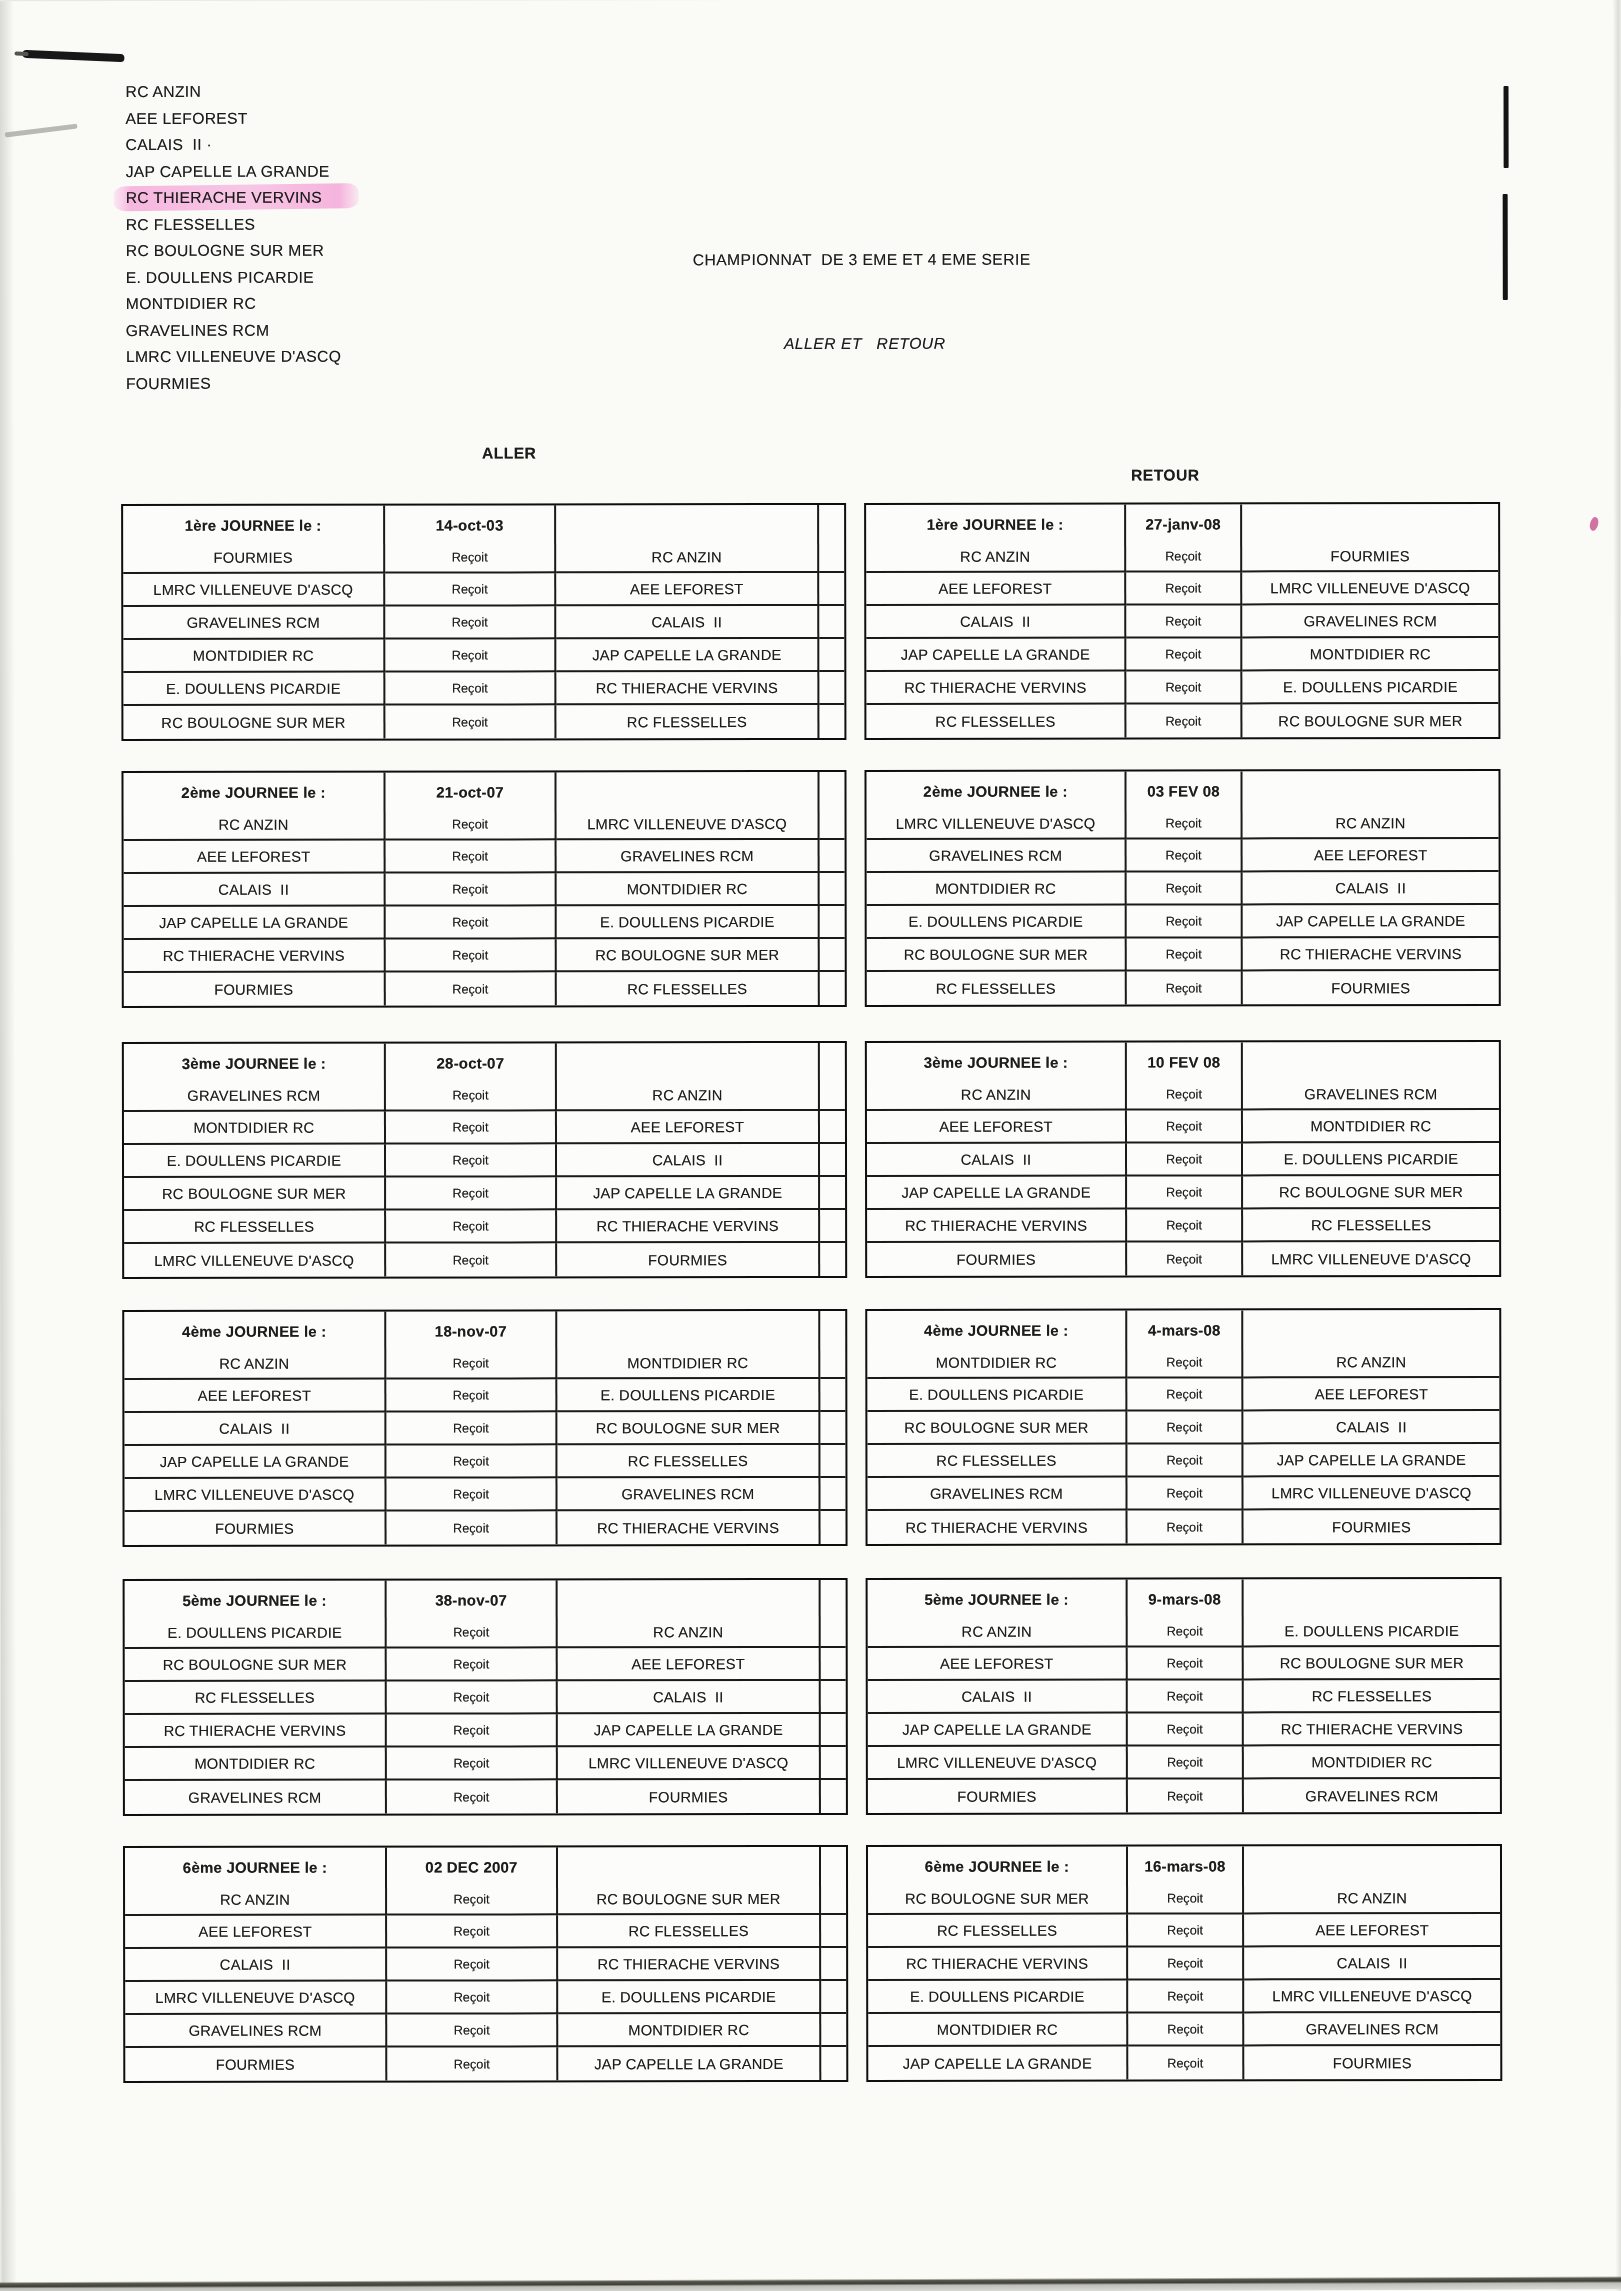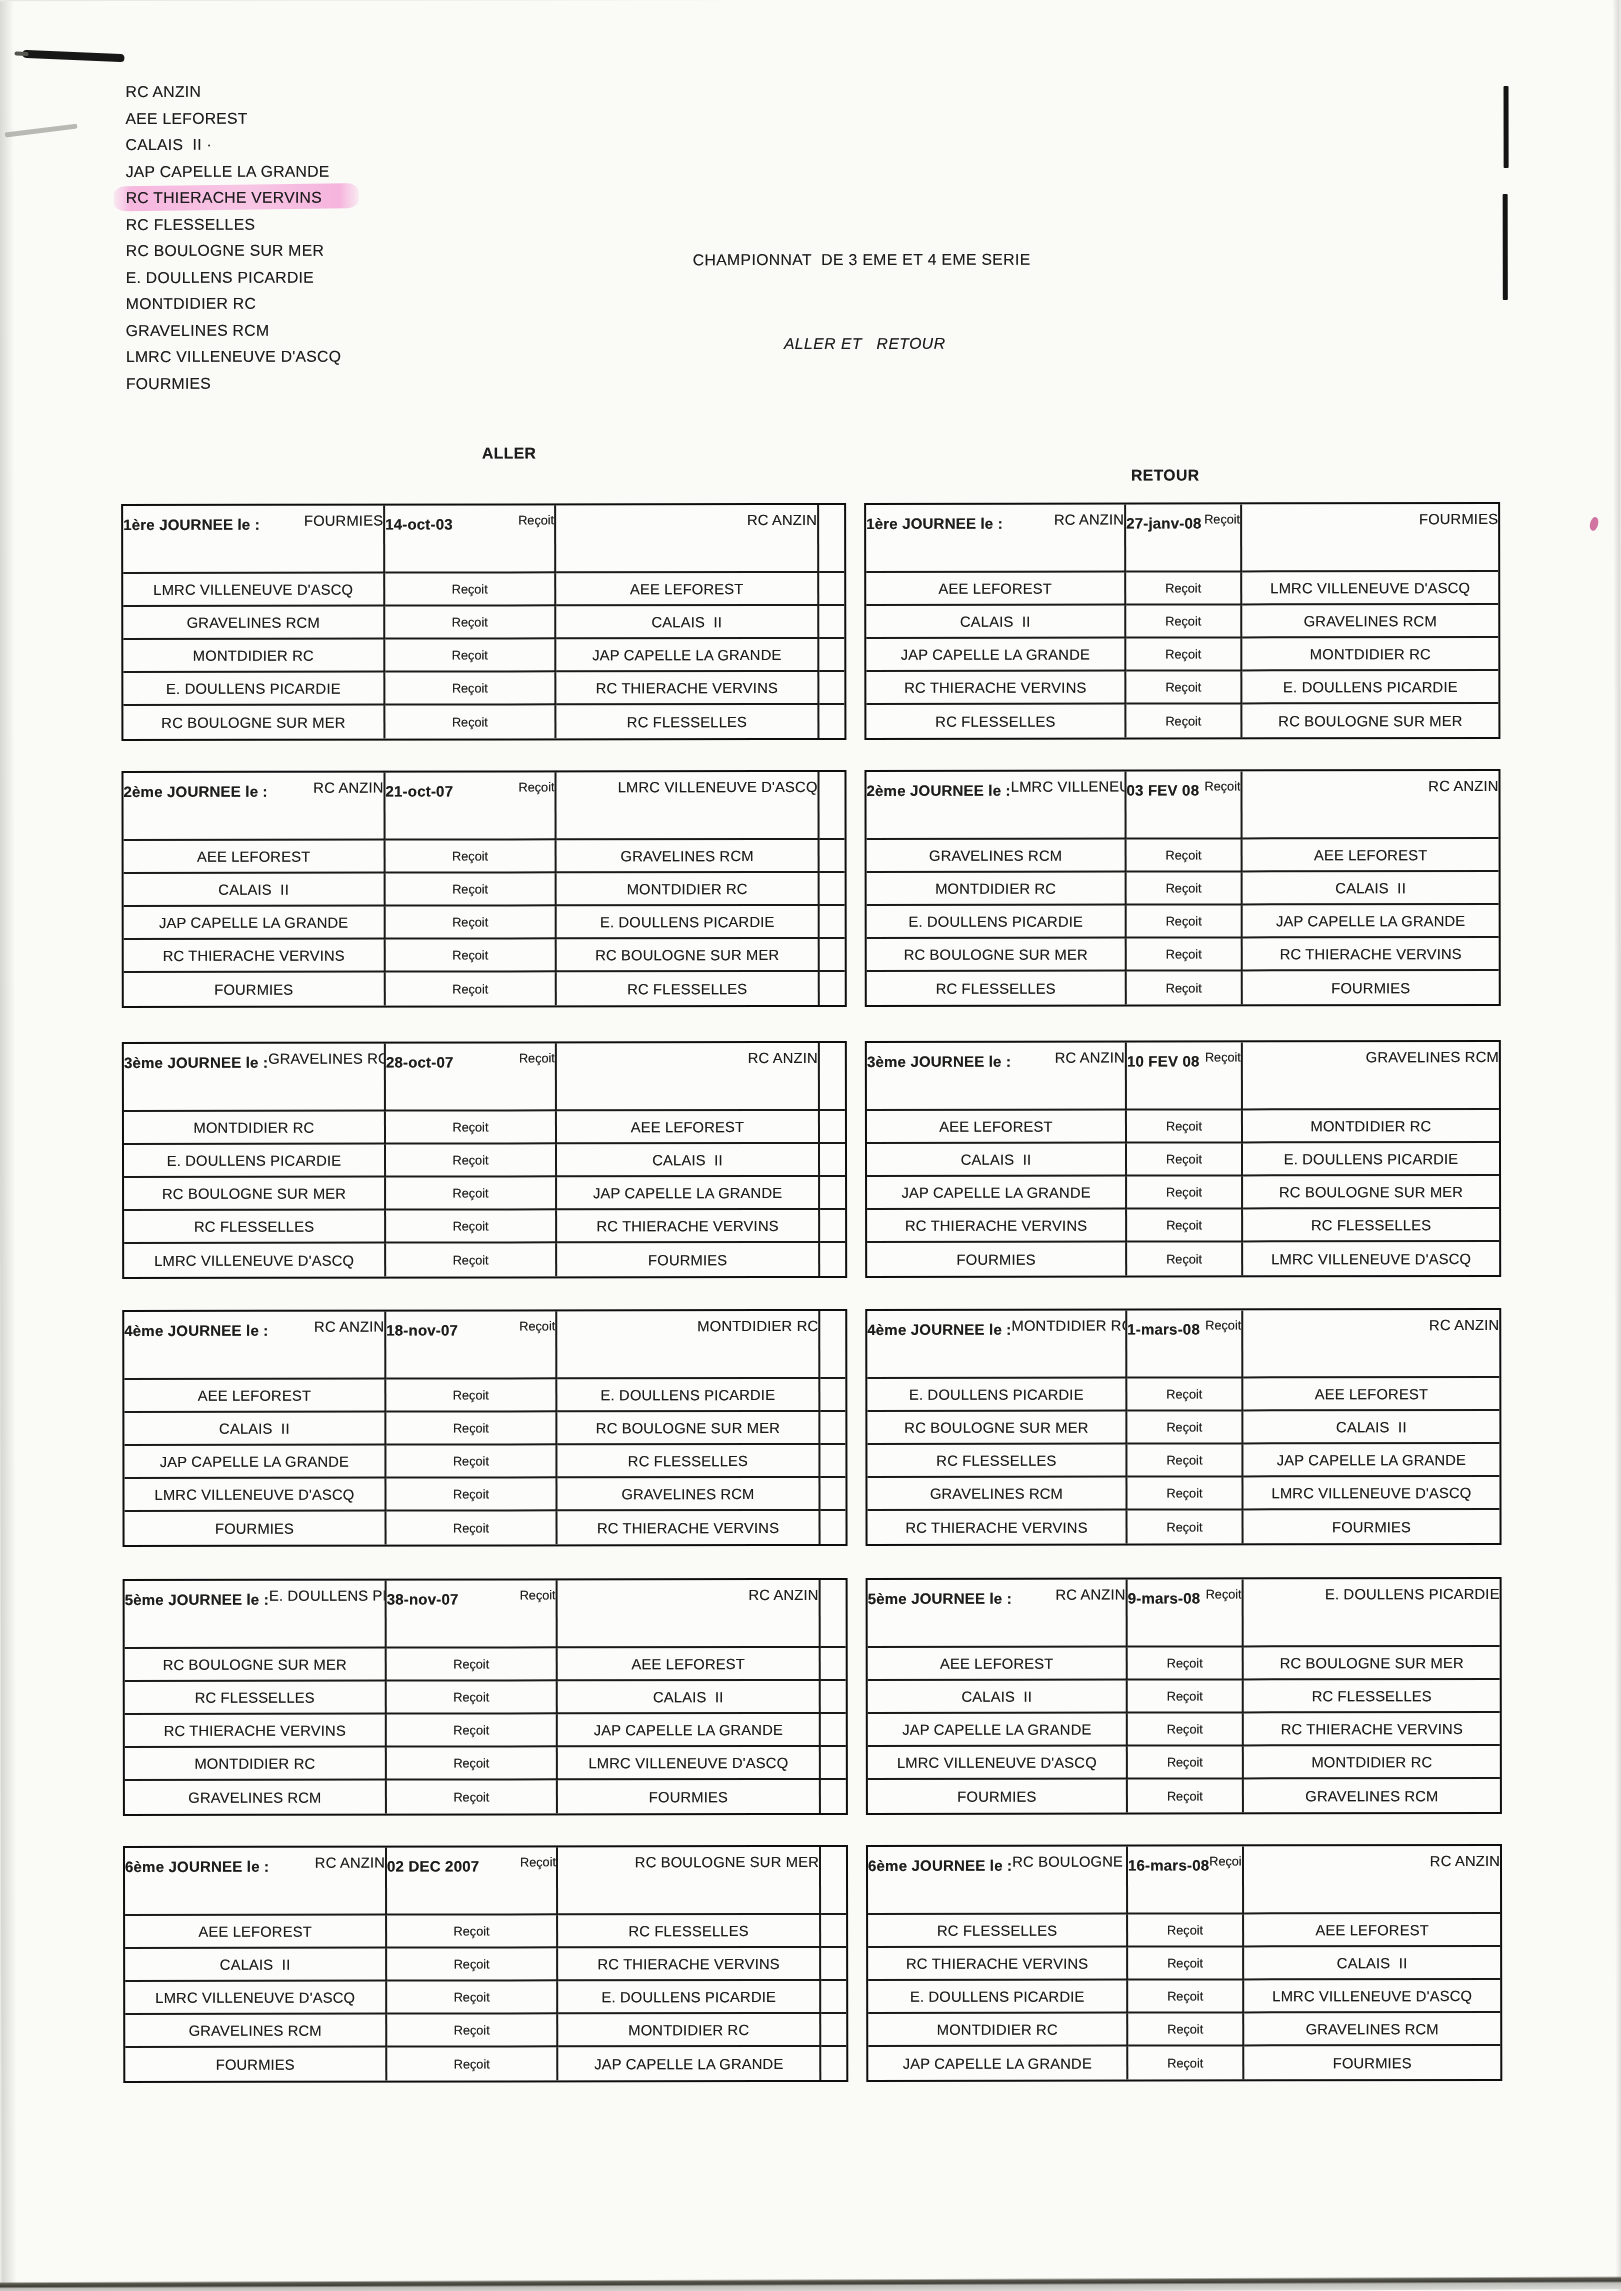--- a/index.html
+++ b/index.html
@@ -48,21 +48,21 @@
   .section-label.retour{left:1132px;top:467px;text-align:center;}
   
   .match-table{position:absolute;border:2.9px solid #0e0e0e;display:grid;
     grid-template-rows:68px repeat(5,33px);background:rgba(255,255,255,.35);}
   .match-table.aller{grid-template-columns:262px 171px 263px 24.5px;}
   .match-table.retour{grid-template-columns:260px 116px 256px;}
   .cell{border-right:2px solid #1a1a1a;border-bottom:2px solid #1a1a1a;
     display:flex;align-items:center;justify-content:center;overflow:hidden;white-space:pre;}
   .cell.last-col{border-right:none;}
   .cell.last-row{border-bottom:none;}
-  .hcell{flex-direction:row;justify-content:space-between;align-items:stretch;}
+  .hcell{flex-direction:column;justify-content:flex-end;align-items:stretch;}
   .hcell .top,.hcell .bot{display:flex;align-items:center;justify-content:center;white-space:pre;}
   .hcell .top{height:36px;}
   .hcell .bot{height:29px;}
   .jr{font-weight:bold;font-size:15px;letter-spacing:0.2px;}
   .date{font-weight:bold;font-size:15px;letter-spacing:0.2px;}
   .team{font-size:14.7px;letter-spacing:0.2px;}
   .recoit{font-size:12.7px;}
   .cell,.team-line,.doc-title,.doc-subtitle,.section-label{text-shadow:0 0 0.4px rgba(20,20,20,.5);}
 </style>
 </head>
@@ -261,21 +261,21 @@
         <div class="cell recoit">Reçoit</div>
         <div class="cell team">GRAVELINES RCM</div>
         <div class="cell last-col"></div>
         <div class="cell team last-row">FOURMIES</div>
         <div class="cell recoit last-row">Reçoit</div>
         <div class="cell team last-row">RC THIERACHE VERVINS</div>
         <div class="cell last-col last-row"></div>
       </div>
       <div class="match-table retour" style="left: 865px; top: 1309px;">
         <div class="cell hcell"><div class="top jr">4ème JOURNEE le :</div><div class="bot team">MONTDIDIER RC</div></div>
-        <div class="cell hcell"><div class="top date">1-mars-08</div><div class="bot recoit">Reçoit</div></div>
+        <div class="cell hcell"><div class="top date">4-mars-08</div><div class="bot recoit">Reçoit</div></div>
         <div class="cell hcell last-col"><div class="top"></div><div class="bot team">RC ANZIN</div></div>
         <div class="cell team">E. DOULLENS PICARDIE</div>
         <div class="cell recoit">Reçoit</div>
         <div class="cell team last-col">AEE LEFOREST</div>
         <div class="cell team">RC BOULOGNE SUR MER</div>
         <div class="cell recoit">Reçoit</div>
         <div class="cell team last-col">CALAIS  II</div>
         <div class="cell team">RC FLESSELLES</div>
         <div class="cell recoit">Reçoit</div>
         <div class="cell team last-col">JAP CAPELLE LA GRANDE</div>

